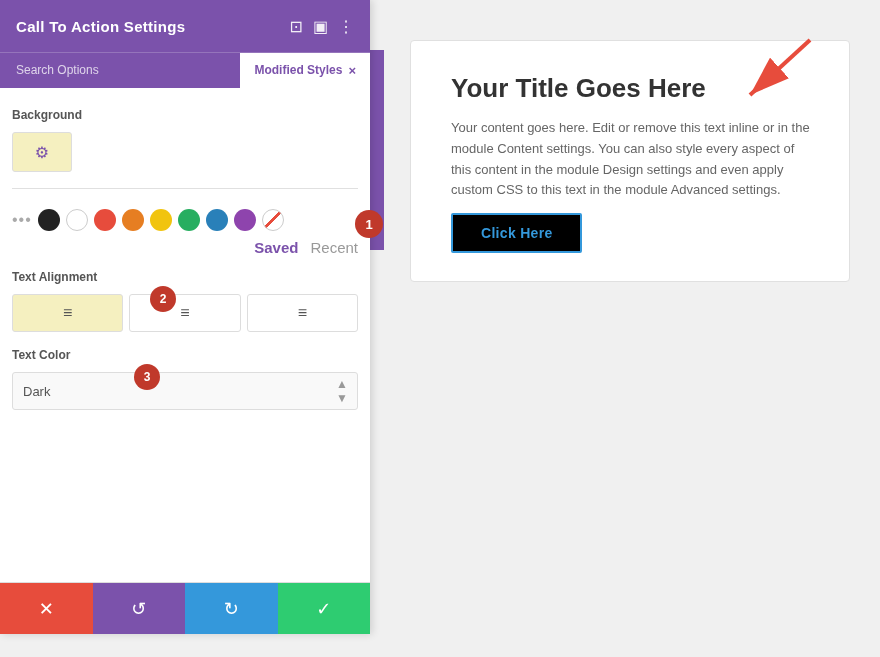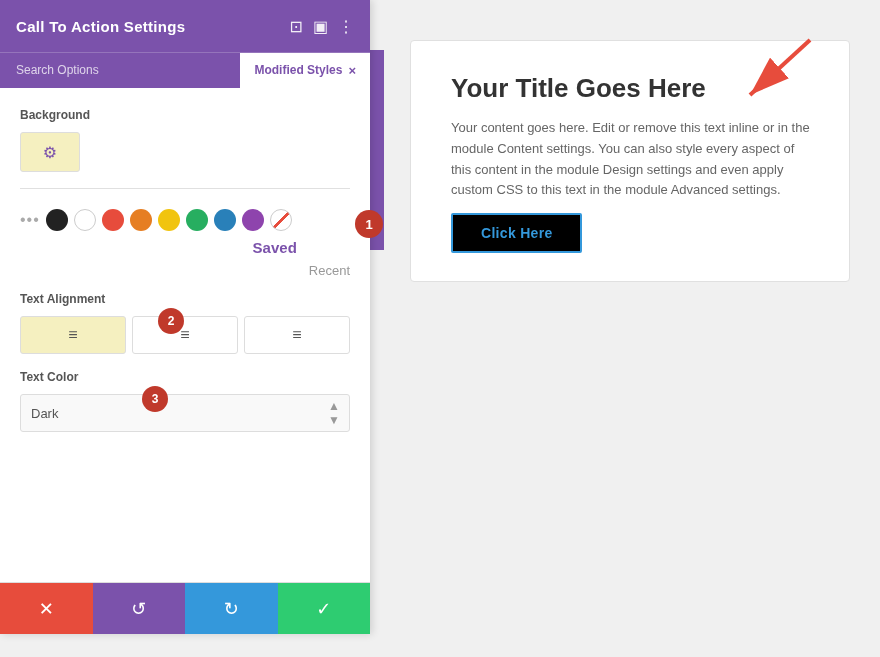--- a/index.html
+++ b/index.html
@@ -79,21 +79,21 @@
     .tab-modified .close-x {
       font-size: 13px;
       color: #7b52ab;
       font-weight: 700;
     }
 
     
     .panel-content {
       flex: 1;
       overflow-y: auto;
-      padding: 20px 20px;
+      padding: 20px 12px;
       background: #fff;
     }
 
     .section-label {
       font-size: 12px;
       font-weight: 600;
       color: #555;
       margin-bottom: 10px;
       text-transform: capitalize;
     }
@@ -179,24 +179,23 @@
       justify-content: flex-end;
       margin-bottom: 14px;
     }
     .saved-label {
       font-size: 15px;
       color: #7b52ab;
       font-weight: 600;
       cursor: pointer;
     }
     .recent-label {
-      font-size: 13px;
+      font-size: 15px;
       color: #999;
       cursor: pointer;
-      margin-top: 24px;
     }
 
     
     .alignment-row {
       display: flex;
       gap: 6px;
       margin-bottom: 16px;
       position: relative;
     }
     .align-btn {

